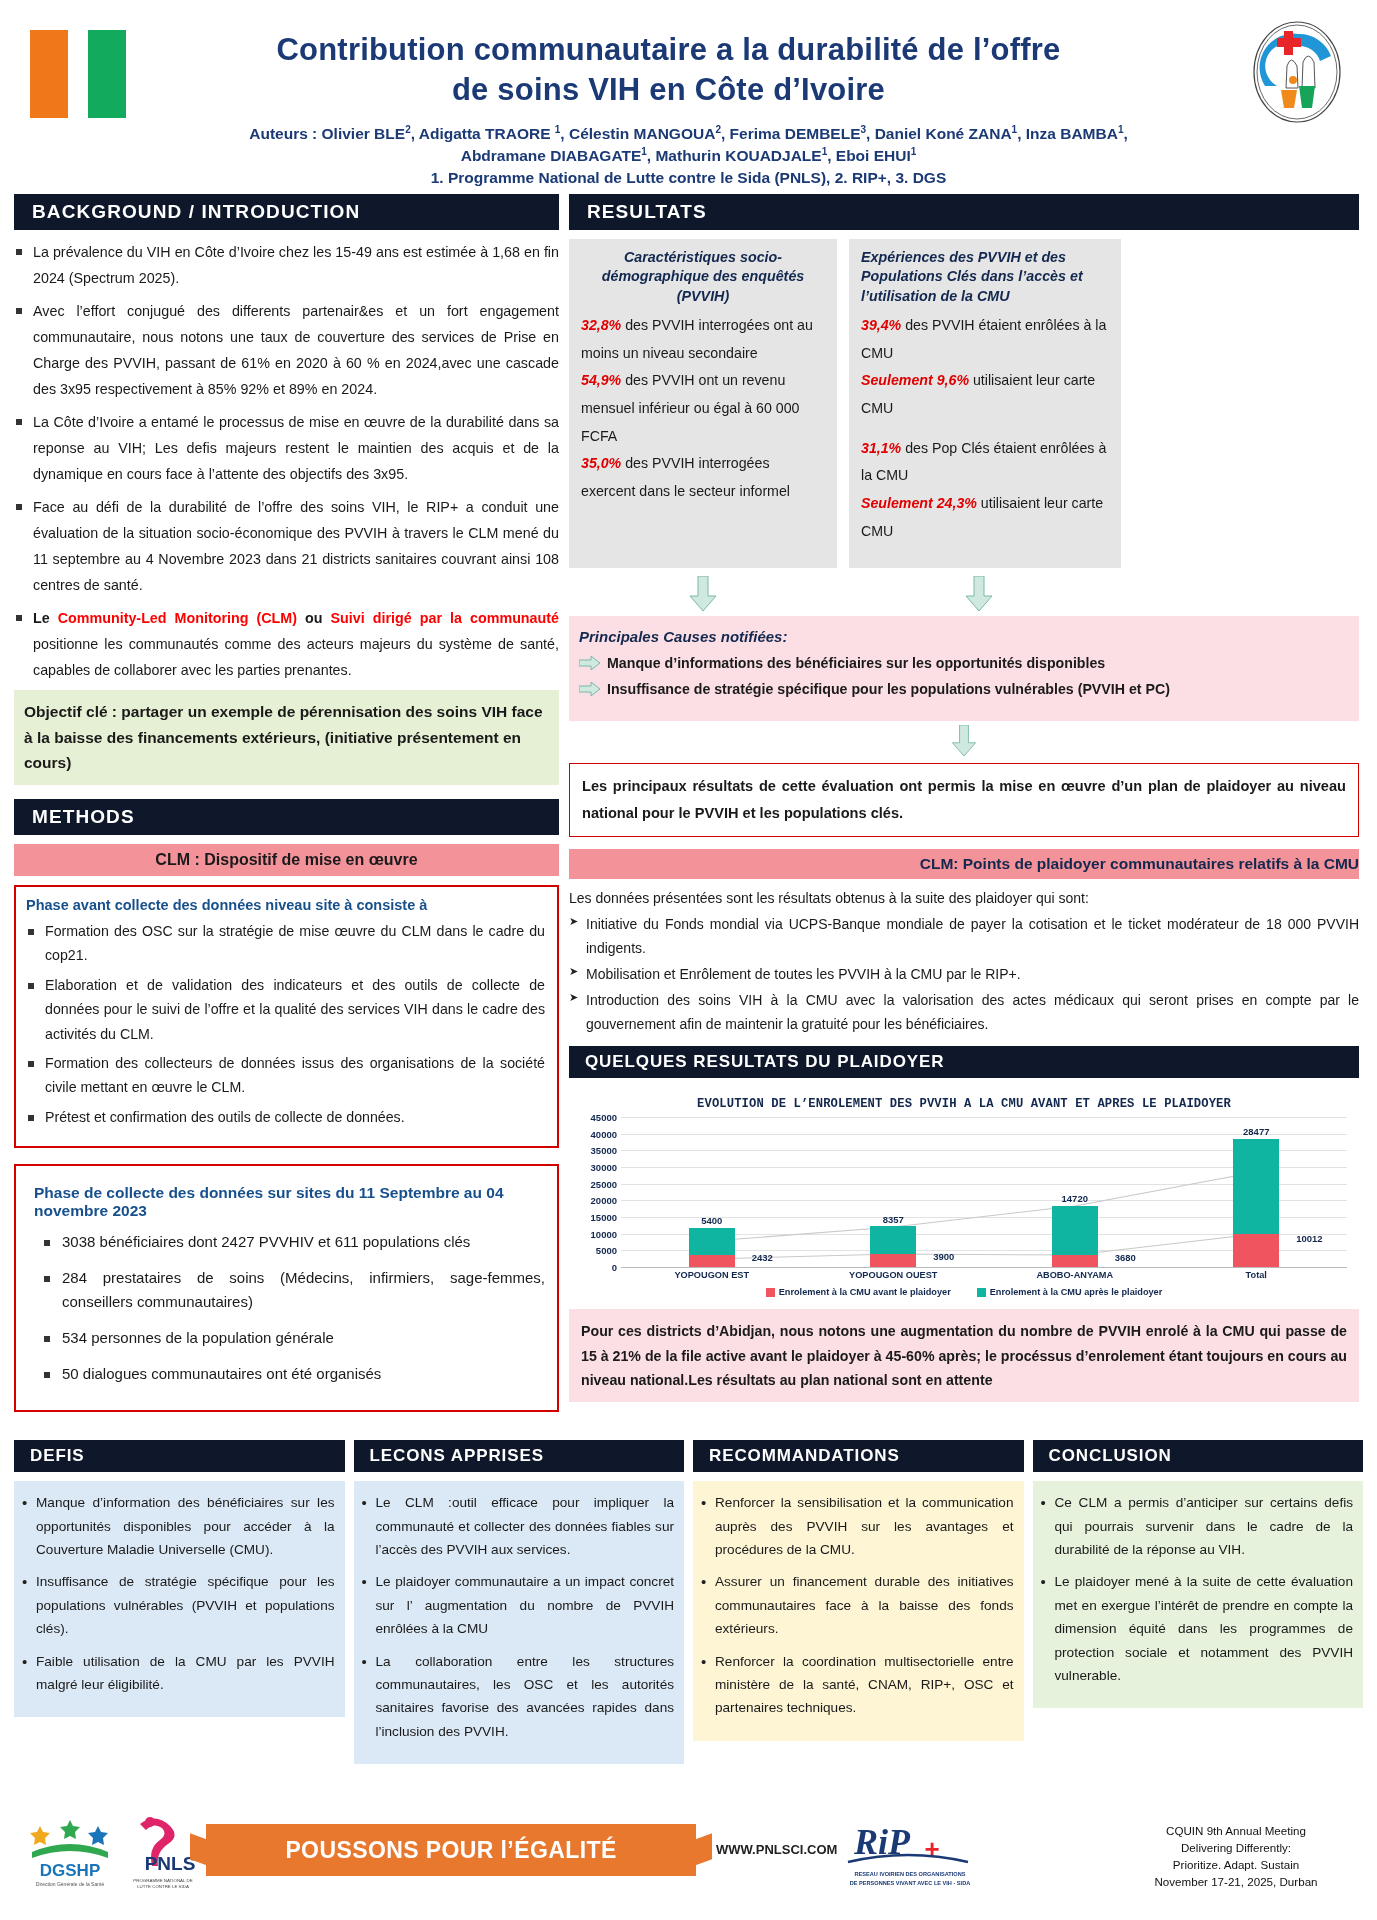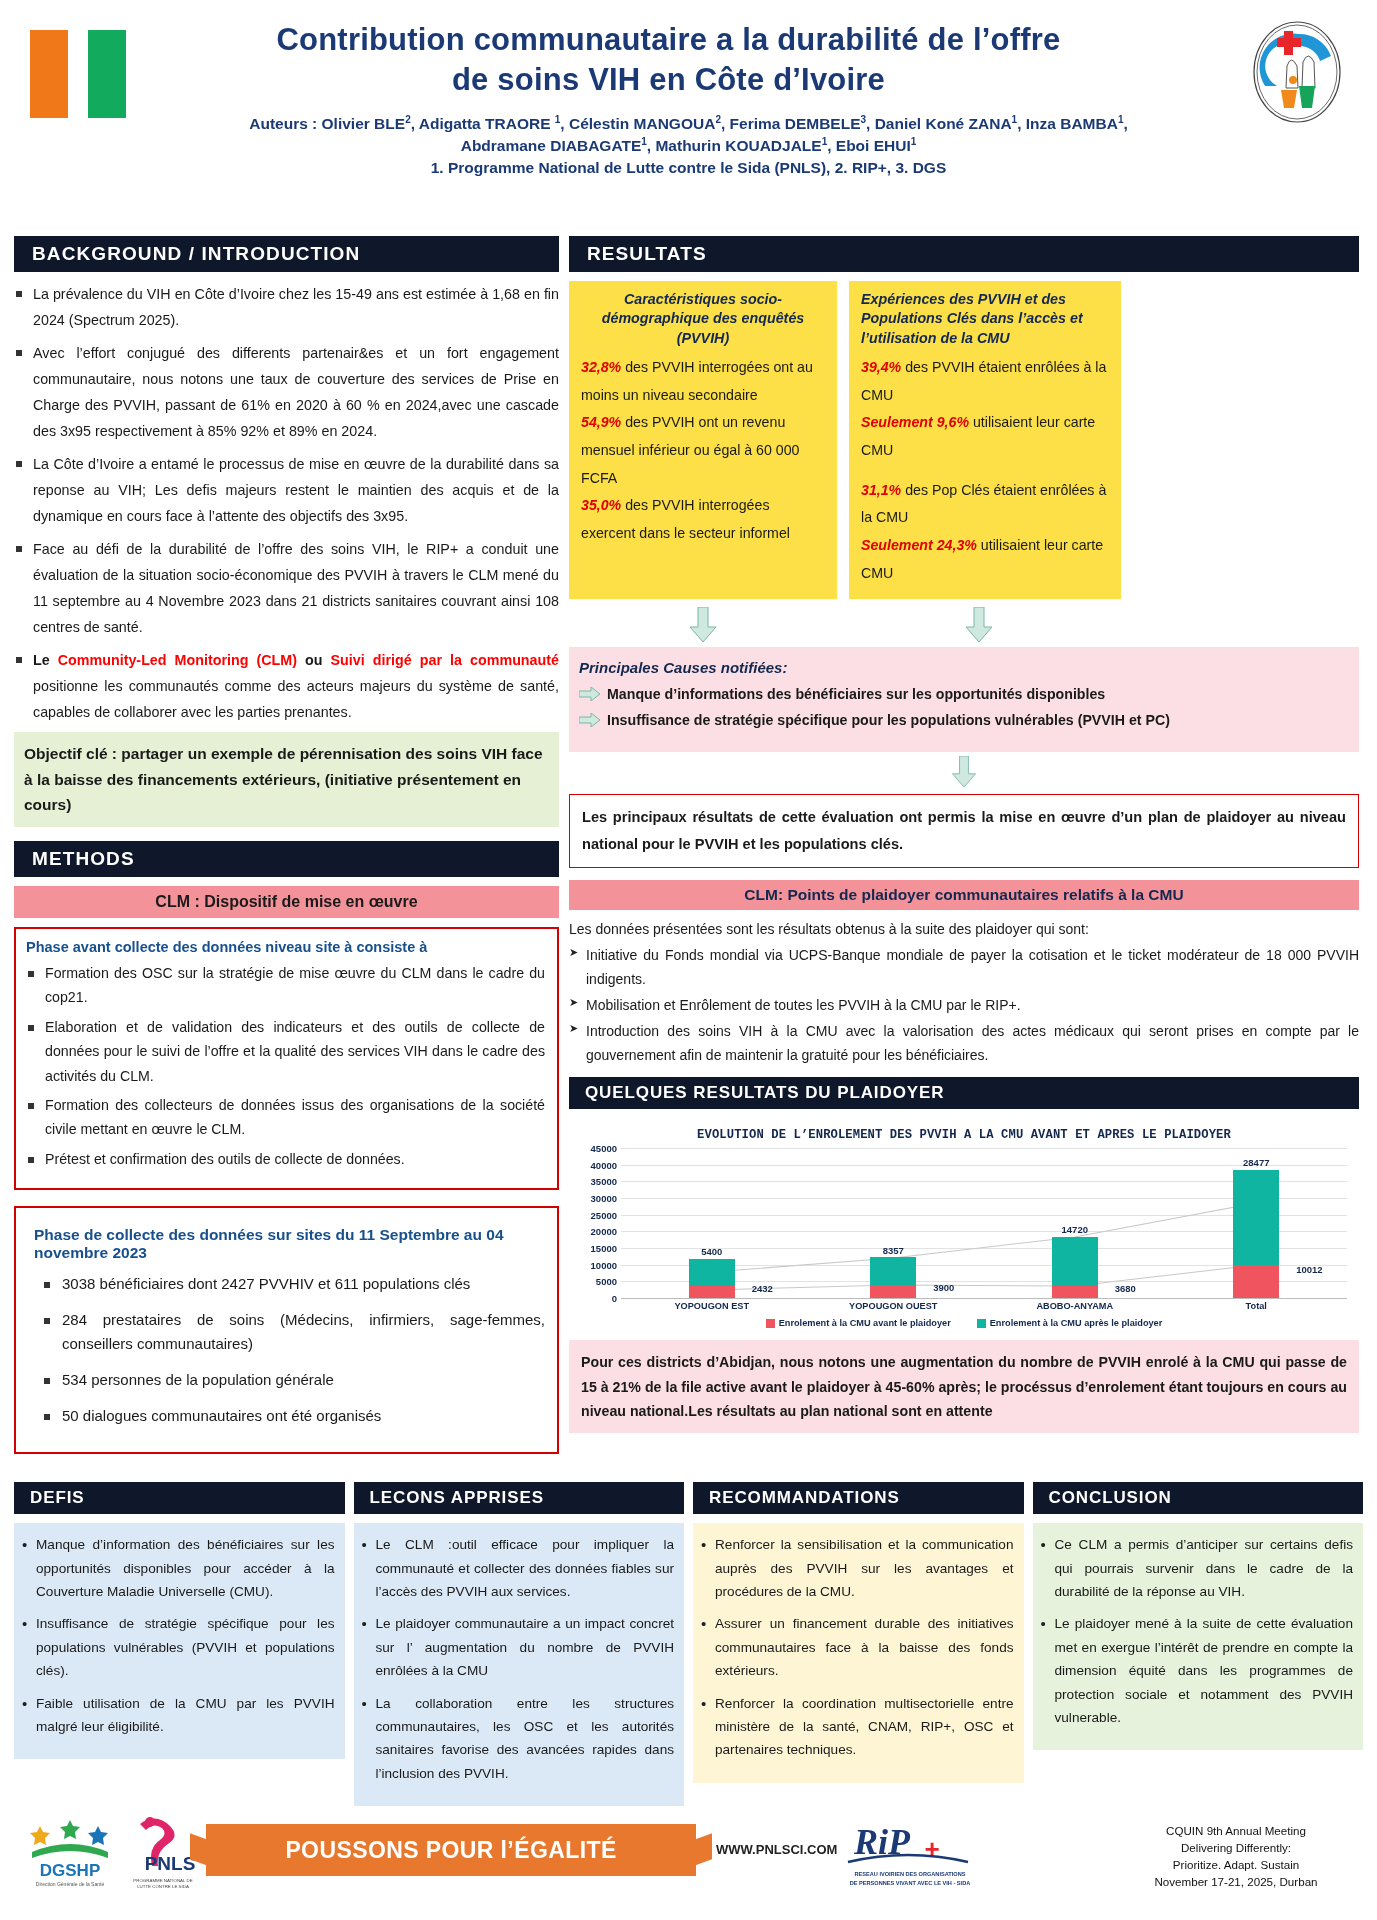--- a/index.html
+++ b/index.html
@@ -6,21 +6,21 @@
   html, body { margin:0; padding:0; }
   body {
     width:1377px; height:1920px;
     font-family:"Liberation Sans", sans-serif;
     background:#ffffff;
     color:#1a1a1a;
     position:relative;
     overflow:hidden;
   }
   
-  .header { position:relative; height:236px; padding-top:2px; }
+  .header { position:relative; height:194px; padding-top:12px; }
   .flag { position:absolute; top:30px; width:38px; height:88px; }
   .flag-orange { left:30px; background:#f07818; }
   .flag-green  { left:88px; background:#12ab5e; }
   .title-wrap { text-align:center; padding:0 190px 0 150px; }
   .poster-title {
     color:#1b3a75; font-weight:bold; font-size:31px; line-height:1.30;
     margin:18px 0 0 0; letter-spacing:.2px;
   }
   .authors {
     color:#1b3a75; font-weight:bold; font-size:15.5px; line-height:1.42;
@@ -71,21 +71,21 @@
   }
   .rb-title { color:#17508c; font-weight:bold; font-size:14.5px; margin-bottom:6px; }
   .rb-title.big { font-size:15.5px; margin:8px 0 10px 8px; }
   .red-box ul.bl > li { font-size:14.2px; line-height:1.72; margin-bottom:5px; }
   .red-box.p2 ul.bl > li { font-size:15px; line-height:1.6; margin-bottom:12px; padding-left:24px; margin-left:12px;}
   .red-box.p2 ul.bl > li::before { left:6px; }
 
   
   .res-cards { display:flex; gap:12px; }
   .res-card {
-    background:#fde047; padding:9px 12px 12px 12px; font-size:14.2px; line-height:1.95;
+    background:#e5e5e5; padding:9px 12px 23px 12px; font-size:14.2px; line-height:1.95;
   }
   .res-card.c1 { width:268px; }
   .res-card.c2 { width:272px; }
   .res-card h4 {
     margin:0 0 6px 0; font-style:italic; font-weight:bold; font-size:14.3px;
     color:#13284f; text-align:center; line-height:1.35;
   }
   .res-card h4.left { text-align:left; }
   .pct { color:#e00000; font-weight:bold; font-style:italic; }
   .gap { display:block; height:12px; }
@@ -98,21 +98,21 @@
   .pp-title { font-style:italic; font-weight:bold; color:#13284f; font-size:15px; margin-bottom:10px; }
   .pp-item { display:flex; align-items:flex-start; margin-bottom:10px; font-weight:bold; font-size:14.2px; }
   .pp-item .ar { flex:none; margin-right:6px; margin-top:1px; }
 
   .redline-box {
     border:1.4px solid #d40000; padding:9px 12px;
     font-weight:bold; font-size:14.6px; line-height:1.85; text-align:justify;
     margin-top:6px;
   }
   .pink-title-bar {
-    background:#f4929a; text-align:center; font-weight:bold; color:#13284f;
+    background:#f4929a; text-align:right; font-weight:bold; color:#13284f;
     font-size:15.5px; padding:6px 0; margin:12px 0 8px 0;
   }
   .plaid-intro { font-size:14px; line-height:1.6; margin-bottom:2px; }
   ul.ar-list { list-style:none; margin:0; padding:0; }
   ul.ar-list > li {
     position:relative; padding-left:17px; font-size:14px; line-height:1.72;
     margin-bottom:2px; text-align:justify;
   }
   ul.ar-list > li::before {
     content:"\27A4"; position:absolute; left:0; top:0px; font-size:11px; color:#222;

